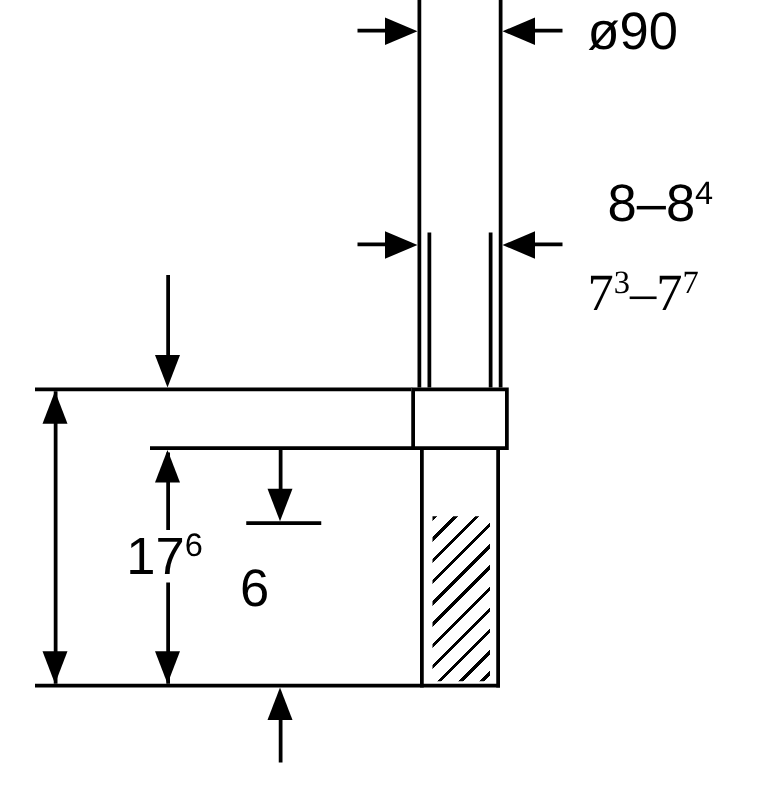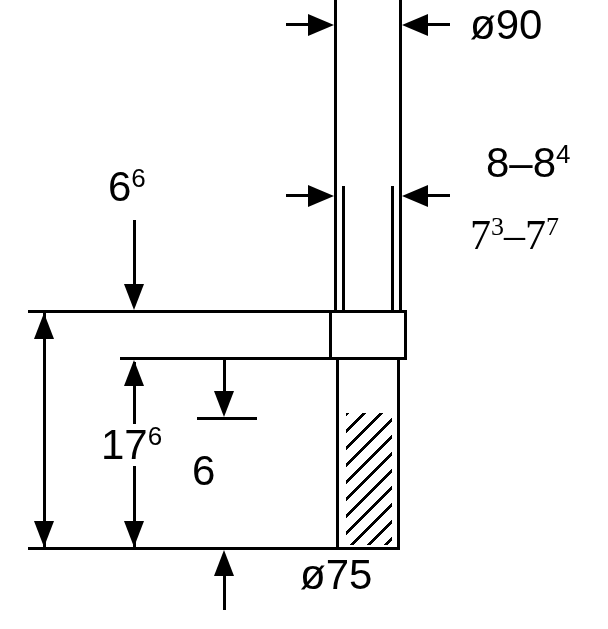--- a/index.html
+++ b/index.html
@@ -52,21 +52,20 @@
   <div class="hline" style="left:428px; top:23px; width:22px;"></div>
   <div class="label" style="left:470px; top:4px;"><span>ø90</span></div>
 
   <div class="hline" style="left:286px; top:194px; width:26px;"></div>
   <div class="arrow right" style="left:308px; top:185px;"></div>
   <div class="arrow left" style="left:402px; top:185px;"></div>
   <div class="hline" style="left:428px; top:194px; width:22px;"></div>
   <div class="label" style="left:486px; top:142px;"><span>8–8</span><sup>4</sup></div>
   <div class="label" style="left:470px; top:214px;font-family:Liberation Serif, serif;"><span>7</span><sup>3</sup><span>–7</span><sup>7</sup></div>
 
-  <div class="label" style="left:108px; top:166px;"><span>6</span><sup>6</sup></div>
   <div class="vline" style="left:133px; top:220px; height:66px;"></div>
   <div class="arrow down" style="left:124px; top:284px;"></div>
 
   <div class="hline" style="left:28px; top:310px; width:302px;"></div>
 
   <div class="rect" style="left:329px; top:310px; width:78px; height:50px;"></div>
 
   <div class="hline" style="left:120px; top:357px; width:210px;"></div>
 
   <div class="vline" style="left:336px; top:360px; height:190px;"></div>
@@ -84,15 +83,14 @@
 
   <div class="vline" style="left:223px; top:360px; height:33px;"></div>
   <div class="arrow down" style="left:214px; top:391px;"></div>
   <div class="hline" style="left:197px; top:417px; width:60px;"></div>
   <div class="label" style="left:192px; top:450px;"><span>6</span></div>
   <div class="arrow up" style="left:214px; top:550px;"></div>
   <div class="vline" style="left:223px; top:574px; height:36px;"></div>
 
   <div class="hline" style="left:28px; top:547px; width:372px;"></div>
 
-  <div class="label" style="left:300px; top:554px;"><span>ø75</span></div>
 
 </div>
 
 </body></html>

